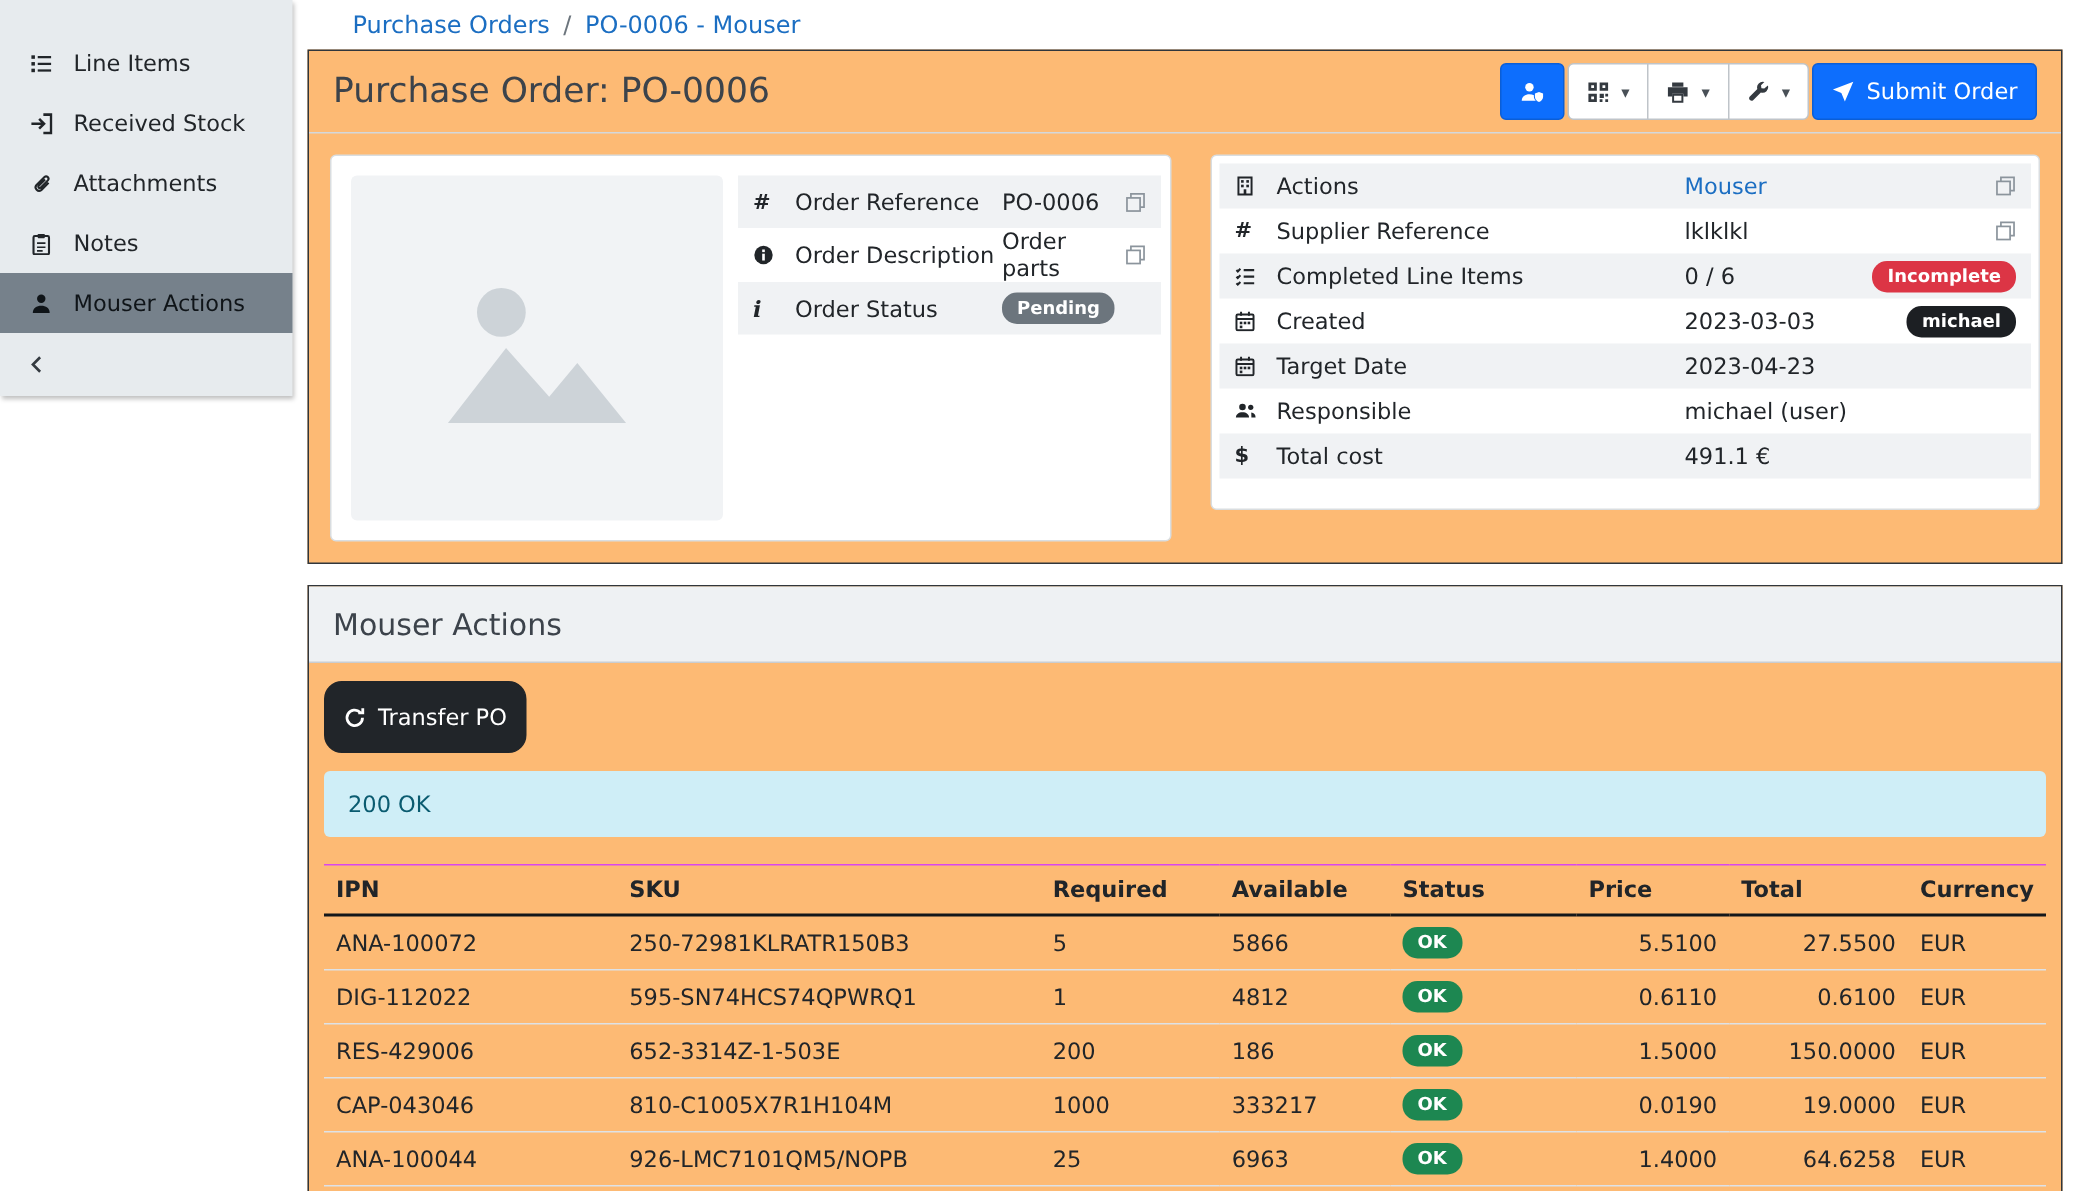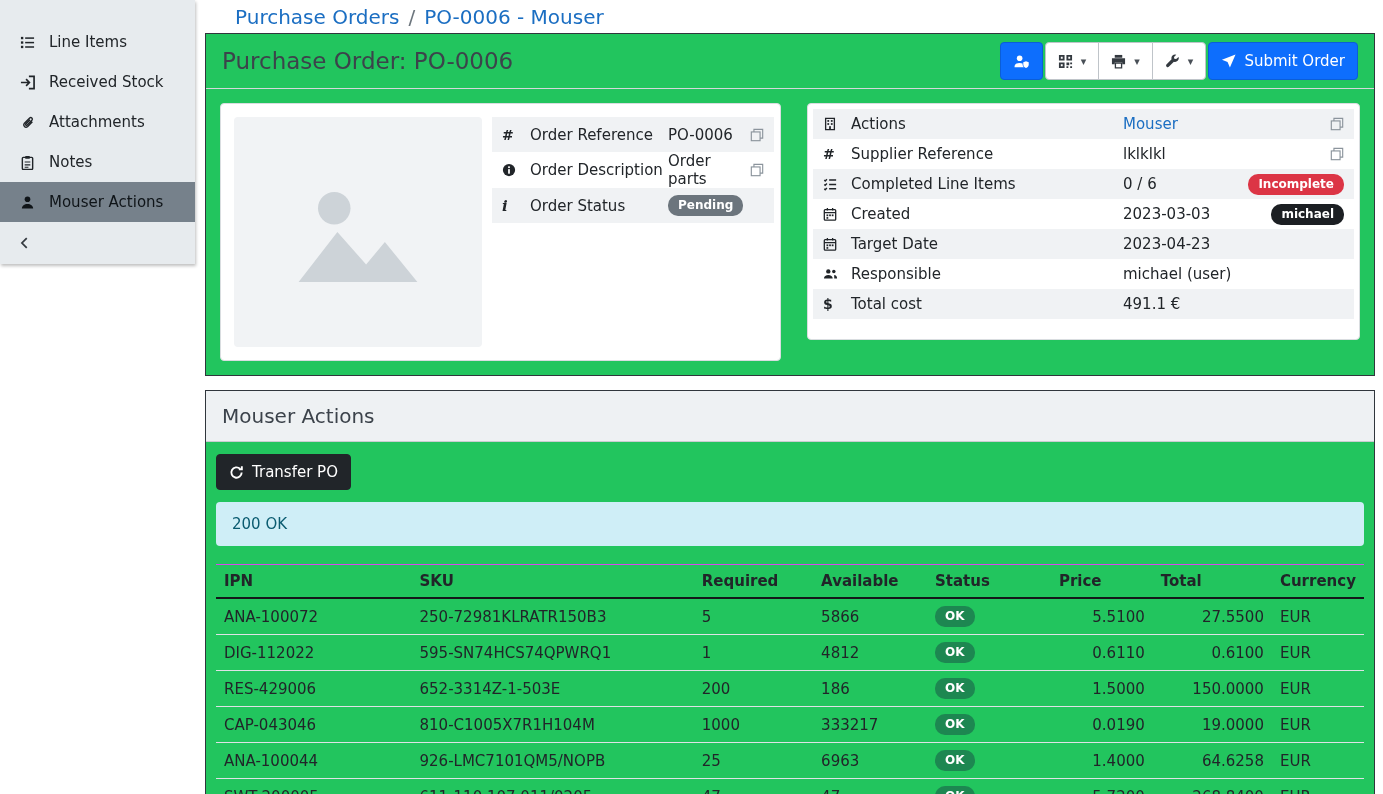--- a/index.html
+++ b/index.html
@@ -16,25 +16,25 @@
     display:flex; align-items:center; gap:14px; height:40px;
     padding:0 10px 0 20px; font-size:15px; cursor:pointer; color:#212529;
   }
   .sidebar-item.active { background:#76818b; color:#0f1418; }
   .sidebar-item .icn { display:flex; align-items:center; }
   .sidebar-collapse {
     height:42px; display:flex; align-items:center; padding-left:18px; cursor:pointer; color:#343a40;
   }
   
   main { flex:1; min-width:0; padding:0 8px 0 10px; }
-  .breadcrumb-bar { height:33px; display:flex; align-items:center; gap:9px; padding-left:30px; font-size:20px; background:#fff; }
+  .breadcrumb-bar { height:33px; display:flex; align-items:center; gap:9px; padding-left:30px; font-size:16px; background:#fff; }
   .bc-link { color:#1b6ec2; text-decoration:none; cursor:pointer; }
   .bc-sep { color:#6c757d; }
 
-  .panel { border:1px solid #30363c; background:#22c55e; margin-bottom:14px; }
+  .panel { border:1px solid #30363c; background:#fdba74; margin-bottom:14px; }
   .panel-header1 { display:flex; justify-content:space-between; align-items:center; padding:8px 16px; border-bottom:1px solid #d4d8db; }
   .panel-title { font-size:23px; color:#3c434b; font-weight:500; }
 
   .toolbar { display:flex; align-items:center; gap:2px; }
   .btn {
     height:38px; display:inline-flex; align-items:center; gap:8px; border-radius:4px;
     font-size:15px; padding:0 12px; cursor:pointer; border:1px solid transparent;
     background:none; font-family:inherit; color:inherit;
   }
   .btn-blue { background:#0d6efd; border-color:#0b5ed7; color:#fff; }
@@ -68,21 +68,21 @@
 
   .badge { display:inline-block; border-radius:10px; padding:3px 10px; font-size:12px; font-weight:bold; color:#fff; line-height:1.25; }
   .badge-gray  { background:#6c757d; }
   .badge-red   { background:#dc3545; }
   .badge-dark  { background:#1c1f23; }
   .badge-green { background:#1d8751; }
 
   
   .panel-header2 { padding:13px 16px; background:#eef1f3; border-bottom:1px solid #c9cdd1; font-size:20px; font-weight:500; color:#3c434b; }
   .panel2-body { padding:12px 10px 4px; }
-  .btn-dark { background:#212529; border-color:#212529; color:#fff; height:36px; }
+  .btn-dark { background:#212529; border-color:#212529; color:#fff; height:48px;border-radius:12px; }
   .alert-info { margin-top:12px; background:#cfeef7; color:#0a5b70; border-radius:4px; padding:13px 16px; font-size:15px; }
 
   .data-table { width:100%; border-collapse:collapse; margin-top:18px; font-size:15px; }
   .data-table th { text-align:left; font-weight:600; padding:7px 8px; border-top:1px solid #d946ef; border-bottom:2px solid #14171a; }
   .data-table td { padding:7px 8px; border-top:1px solid #dee2e6;margin-left:46px; }
   .data-table tbody tr:first-child td { border-top:none; }
   .num-r { text-align:right; }
 </style>
 </head>
 <body>

